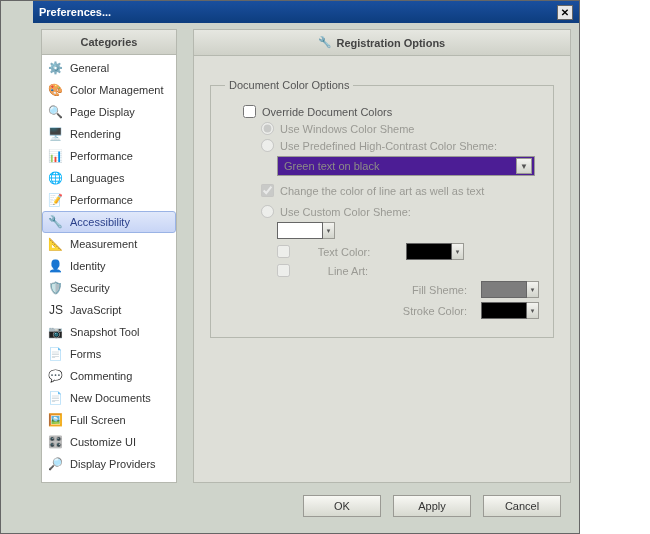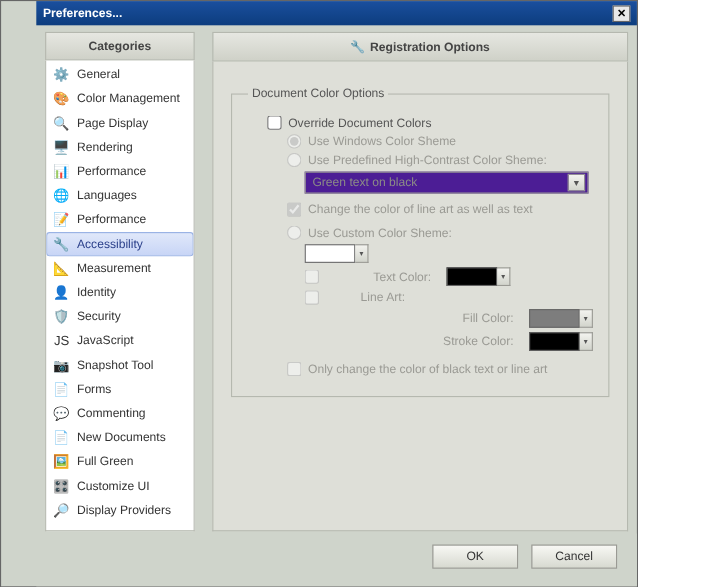--- a/index.html
+++ b/index.html
@@ -109,21 +109,21 @@
           <div class="category-item">
             <span class="ico">💬</span>
             <span>Commenting</span>
           </div>
           <div class="category-item">
             <span class="ico">📄</span>
             <span>New Documents</span>
           </div>
           <div class="category-item">
             <span class="ico">🖼️</span>
-            <span>Full Green</span>
+            <span>Full Screen</span>
           </div>
           <div class="category-item">
             <span class="ico">🎛️</span>
             <span>Customize UI</span>
           </div>
           <div class="category-item">
             <span class="ico">🔎</span>
             <span>Display Providers</span>
           </div>
         </div>
@@ -171,56 +171,53 @@
 
           <div class="row indent3 disabled">
             <div class="swatch-wrap">
               <div class="color-swatch" style="background:#ffffff"></div>
               <div class="drop">▾</div>
             </div>
           </div>
 
           <div class="row indent3 disabled">
             <input type="checkbox" disabled="" style="">
-            <span class="label-right" style="width:104px;text-align:right">Text Color:</span>
+            <span class="label-right" style="width:104px;text-align:center">Text Color:</span>
             <div class="swatch-wrap">
               <div class="color-swatch" style="background:#000000"></div>
               <div class="drop">▾</div>
             </div>
           </div>
 
           <div class="row indent3 disabled">
             <input type="checkbox" disabled="" style="">
             <span style="width:104px;text-align:center">Line Art:</span>
           </div>
 
           <div class="row disabled" style="margin-left:170px">
-            <span class="label-right" style="width:80px">Fill Color:</span>
+            <span class="label-right" style="width:80px">Fill Sheme:</span>
             <div class="swatch-wrap">
               <div class="color-swatch" style="background:#7d7d7d"></div>
               <div class="drop">▾</div>
             </div>
           </div>
 
           <div class="row disabled" style="margin-left:170px">
             <span class="label-right" style="width:80px">Stroke Color:</span>
             <div class="swatch-wrap">
               <div class="color-swatch" style="background:#000000"></div>
               <div class="drop">▾</div>
             </div>
           </div>
 
-          <div class="row indent2 disabled" style="margin-top:10px">
-            <input type="checkbox" disabled="" style="">
-            <span>Only change the color of black text or line art</span>
-          </div>
 
         </fieldset>
       </div>
     </div>
   </div>
 
   <div class="buttons">
     <button class="btn">OK</button>
+    <button class="btn">Apply</button>
     <button class="btn">Cancel</button>
   </div>
 
 </div>
 
 </body></html>

